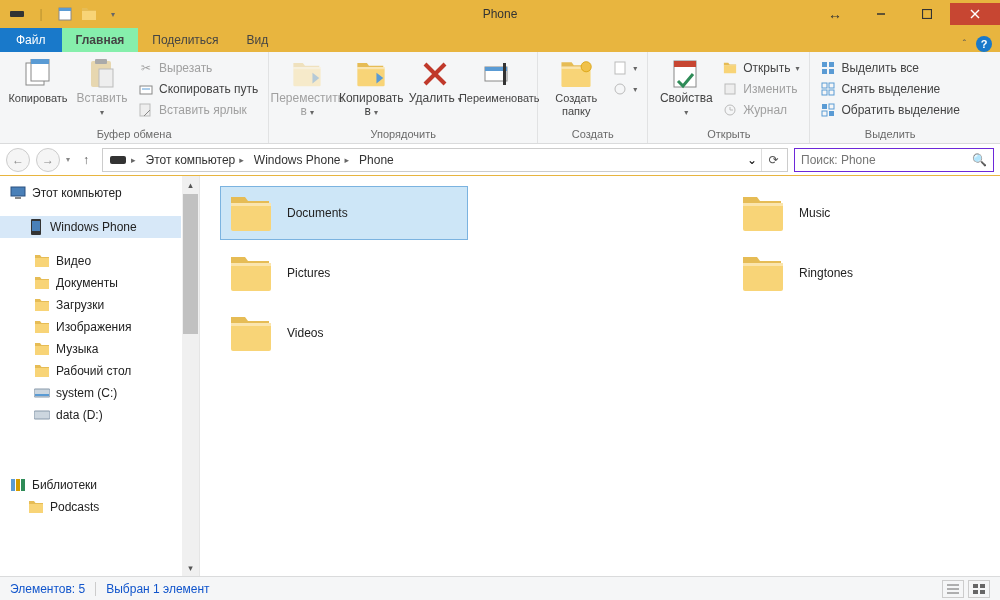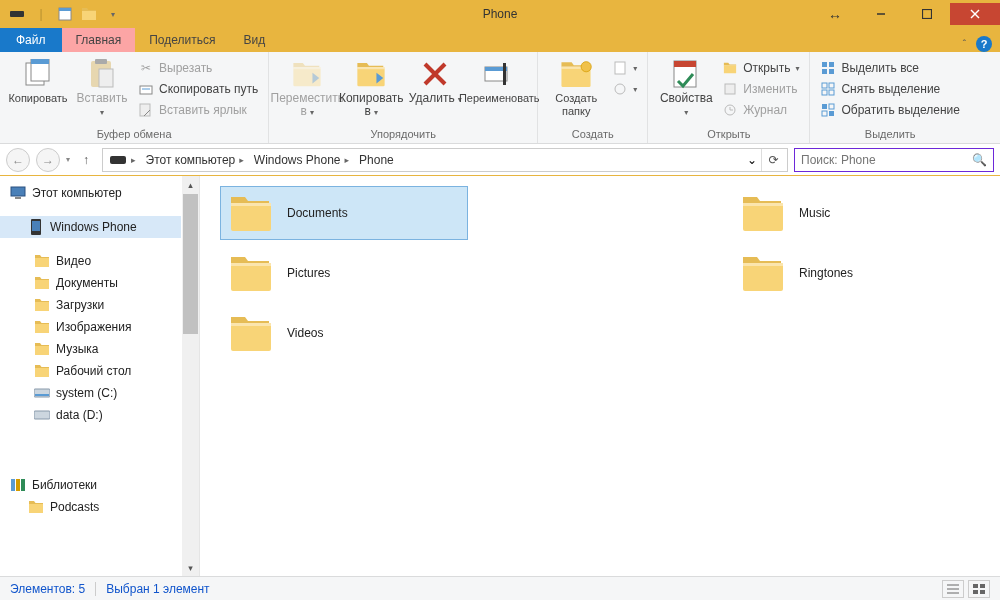--- a/index.html
+++ b/index.html
@@ -12,21 +12,21 @@
 .titlebar .title { position: absolute; left: 0; right: 0; text-align: center; color: #333; font-size: 12px; pointer-events: none; }
 .titlebar .right { margin-left: auto; display: flex; }
 .titlebar .wbtn { width: 46px; height: 22px; display: flex; align-items: center; justify-content: center; color: #333; }
 .titlebar .wbtn.close { background: #c74632; color: #fff; width: 50px; }
 .titlebar .wbtn svg { width: 10px; height: 10px; }
 
 
 .tabsrow { height: 24px; background: #e8b53f; display: flex; align-items: flex-end; position: relative; }
 .tabsrow .filetab { background: #1979ca; color: #fff; padding: 4px 16px 4px 16px; height: 24px; display: flex; align-items: center; font-size: 12px; }
 .tabsrow .tab { padding: 4px 14px; color: #444; height: 24px; display: flex; align-items: center; font-size: 12px; }
-.tabsrow .tab.active { background: #fca5a5; }
+.tabsrow .tab.active { background: #86efac; font-weight: bold; }
 .tabsrow .right { margin-left: auto; display: flex; align-items: center; padding-right: 8px; gap: 10px; color: #444; }
 .tabsrow .help { width: 16px; height: 16px; background: #1979ca; border-radius: 50%; color: #fff; display: flex; align-items: center; justify-content: center; font-weight: bold; font-size: 11px; }
 
 
 .ribbon { height: 92px; background: #f5f6f7; border-bottom: 1px solid #dadbdc; display: flex; }
 .group { border-right: 1px solid #e1e2e3; padding: 2px 6px 0 6px; display: flex; flex-direction: column; }
 .group .content { flex: 1; display: flex; align-items: flex-start; }
 .group .glabel { text-align: center; font-size: 11px; color: #6a6a6a; padding: 2px 0 3px; }
 .big { display: flex; flex-direction: column; align-items: center; width: 64px; padding-top: 4px; gap: 2px; color: #444; text-align: center; }
 .big.disabled { color: #a0a0a0; }

